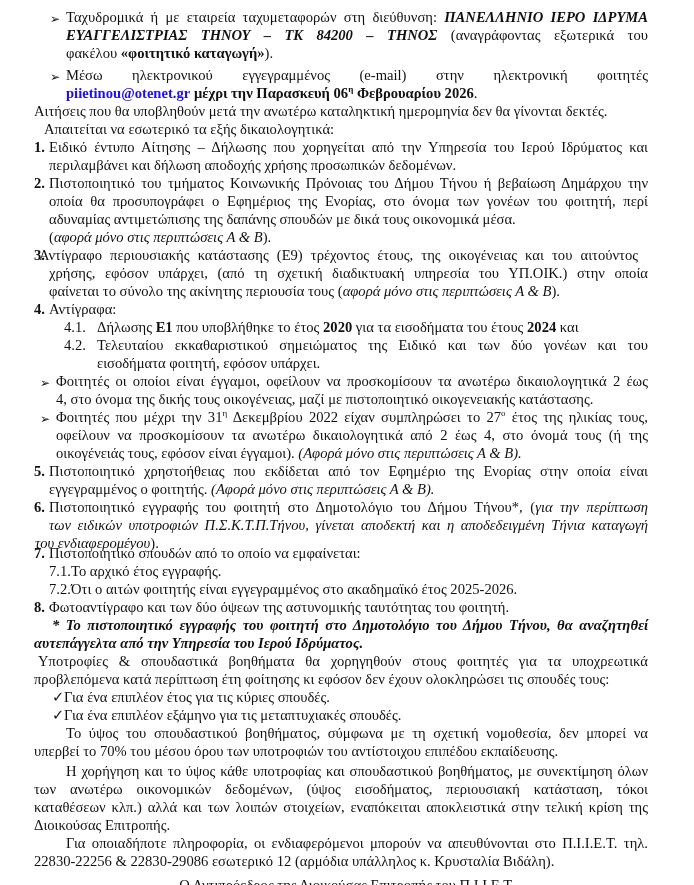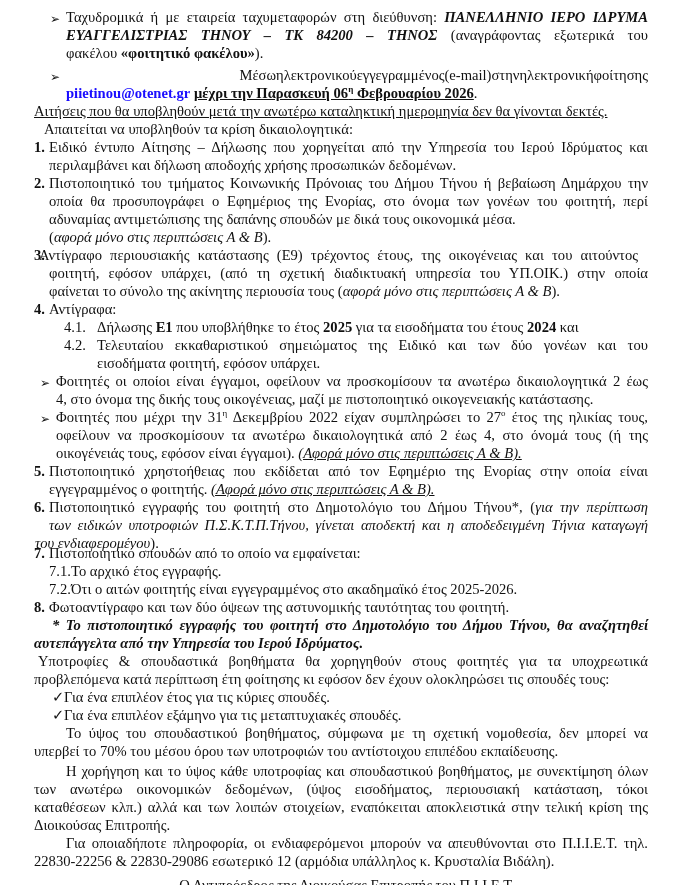--- a/index.html
+++ b/index.html
@@ -3,71 +3,71 @@
 <meta charset="utf-8">
 <style>
   html, body { margin:0; padding:0; background:#ffffff; }
   body { width:694px; height:885px; overflow:hidden; position:relative;
          font-family:"Liberation Serif", serif; font-size:14.6px; color:#111; line-height:18px; }
   .page { position:absolute; left:0; top:0; width:694px; }
   .ln { position:absolute; white-space:nowrap; }
   .just { position:absolute; text-align:justify; text-align-last:justify; white-space:normal; }
   .b { font-weight:bold; }
   .i { font-style:italic; }
-  .u { text-decoration:underline; }
+  .u { }
   .blue { color:#1a0dff; font-weight:bold; }
   .num { position:absolute; font-weight:bold; }
   .bul { position:absolute; font-size:12px; }
   sup { font-size:9px; vertical-align:6px; line-height:0; }
 </style>
 </head>
 <body>
 
 <div class="page">
 
   <span class="bul" style="left:50px;top:10px">➢</span>
   <div class="just" style="left:66px;top:8px;width:582px"><span>Ταχυδρομικά ή με εταιρεία ταχυμεταφορών στη διεύθυνση: </span><span class="b i">ΠΑΝΕΛΛΗΝΙΟ ΙΕΡΟ ΙΔΡΥΜΑ</span></div>
   <div class="just" style="left:66px;top:26px;width:582px"><span class="b i">ΕΥΑΓΓΕΛΙΣΤΡΙΑΣ ΤΗΝΟΥ – ΤΚ 84200 – ΤΗΝΟΣ</span><span> (αναγράφοντας εξωτερικά του</span></div>
-  <div class="ln" style="left:66px;top:44px"><span>φακέλου </span><span class="b">«φοιτητικό φακέλου»</span><span>).</span></div>
+  <div class="ln" style="left:66px;top:44px"><span>φακέλου </span><span class="b">«φοιτητικό καταγωγή»</span><span>).</span></div>
 
   <span class="bul" style="left:50px;top:68px">➢</span>
-  <div class="ln" style="left:66px;top:66px;width:582px;display:flex;justify-content:flex-end">
+  <div class="ln" style="left:66px;top:66px;width:582px;display:flex;justify-content:space-between">
     <span>Μέσω</span>
     <span>ηλεκτρονικού</span>
     <span>εγγεγραμμένος</span>
     <span>(e-mail)</span>
     <span>στην</span>
     <span>ηλεκτρονική</span>
-    <span>φοίτησης</span>
+    <span>φοιτητές</span>
   </div>
   <div class="ln" style="left:66px;top:84px"><a class="blue">piietinou@otenet.gr</a> <span class="b u"><span>μέχρι την Παρασκευή 06</span><sup>η</sup><span> Φεβρουαρίου 2026</span></span><span>.</span></div>
 
   <div class="ln u" style="left:34px;top:102px">Αιτήσεις που θα υποβληθούν μετά την ανωτέρω καταληκτική ημερομηνία δεν θα γίνονται δεκτές.</div>
 
-  <div class="ln" style="left:44px;top:120px">Απαιτείται να υποβληθούν τα κρίση δικαιολογητικά:</div>
+  <div class="ln" style="left:44px;top:120px">Απαιτείται να εσωτερικό τα εξής δικαιολογητικά:</div>
 
   <span class="num" style="left:34px;top:138px">1.</span>
   <div class="just" style="left:49px;top:138px;width:599px">Ειδικό έντυπο Αίτησης – Δήλωσης που χορηγείται από την Υπηρεσία του Ιερού Ιδρύματος και</div>
   <div class="ln" style="left:49px;top:156px">περιλαμβάνει και δήλωση αποδοχής χρήσης προσωπικών δεδομένων.</div>
 
   <span class="num" style="left:34px;top:174px">2.</span>
   <div class="just" style="left:49px;top:174px;width:599px">Πιστοποιητικό του τμήματος Κοινωνικής Πρόνοιας του Δήμου Τήνου ή βεβαίωση Δημάρχου την</div>
   <div class="just" style="left:49px;top:192px;width:599px">οποία θα προσυπογράφει ο Εφημέριος της Ενορίας, στο όνομα των γονέων του φοιτητή, περί</div>
   <div class="ln" style="left:49px;top:210px">αδυναμίας αντιμετώπισης της δαπάνης σπουδών με δικά τους οικονομικά μέσα.</div>
   <div class="ln" style="left:49px;top:228px"><span>(</span><span class="i">αφορά μόνο στις περιπτώσεις Α &amp; Β</span><span>).</span></div>
 
   <span class="num" style="left:34px;top:246px">3.</span>
   <div class="just" style="left:39px;top:246px;width:599px">Αντίγραφο περιουσιακής κατάστασης (Ε9) τρέχοντος έτους, της οικογένειας και του αιτούντος</div>
-  <div class="just" style="left:49px;top:264px;width:599px">φοιτητή, εφόσον υπάρχει, (από τη σχετική διαδικτυακή υπηρεσία του ΥΠ.ΟΙΚ.) στην οποία</div>
+  <div class="just" style="left:49px;top:264px;width:599px">χρήσης, εφόσον υπάρχει, (από τη σχετική διαδικτυακή υπηρεσία του ΥΠ.ΟΙΚ.) στην οποία</div>
   <div class="ln" style="left:49px;top:282px"><span>φαίνεται το σύνολο της ακίνητης περιουσία τους (</span><span class="i">αφορά μόνο στις περιπτώσεις Α &amp; Β</span><span>).</span></div>
 
   <span class="num" style="left:34px;top:300px">4.</span>
   <div class="ln" style="left:49px;top:300px">Αντίγραφα:</div>
   <span class="ln" style="left:64px;top:318px">4.1.</span>
-  <div class="ln" style="left:97px;top:318px"><span>Δήλωσης </span><span class="b">Ε1</span><span> που υποβλήθηκε το έτος </span><span class="b">2025</span><span> για τα εισοδήματα του έτους </span><span class="b">2024</span><span> και</span></div>
+  <div class="ln" style="left:97px;top:318px"><span>Δήλωσης </span><span class="b">Ε1</span><span> που υποβλήθηκε το έτος </span><span class="b">2020</span><span> για τα εισοδήματα του έτους </span><span class="b">2024</span><span> και</span></div>
   <span class="ln" style="left:64px;top:336px">4.2.</span>
   <div class="just" style="left:97px;top:336px;width:551px">Τελευταίου εκκαθαριστικού σημειώματος της Ειδικό και των δύο γονέων και του</div>
   <div class="ln" style="left:97px;top:354px">εισοδήματα φοιτητή, εφόσον υπάρχει.</div>
 
   <span class="bul" style="left:40px;top:374px">➢</span>
   <div class="just" style="left:56px;top:372px;width:592px">Φοιτητές οι οποίοι είναι έγγαμοι, οφείλουν να προσκομίσουν τα ανωτέρω δικαιολογητικά 2 έως</div>
   <div class="ln" style="left:56px;top:390px">4, στο όνομα της δικής τους οικογένειας, μαζί με πιστοποιητικό οικογενειακής κατάστασης.</div>
 
   <span class="bul" style="left:40px;top:410px">➢</span>
   <div class="just" style="left:56px;top:408px;width:592px"><span>Φοιτητές που μέχρι την 31</span><sup>η</sup><span> Δεκεμβρίου 2022 είχαν συμπληρώσει το 27</span><sup>ο</sup><span> έτος της ηλικίας τους,</span></div>

